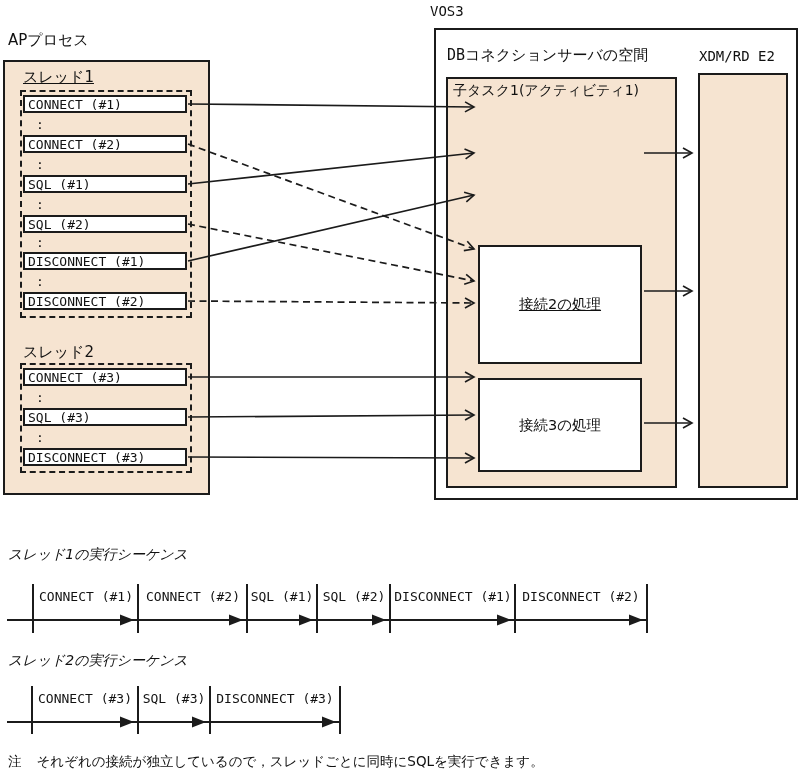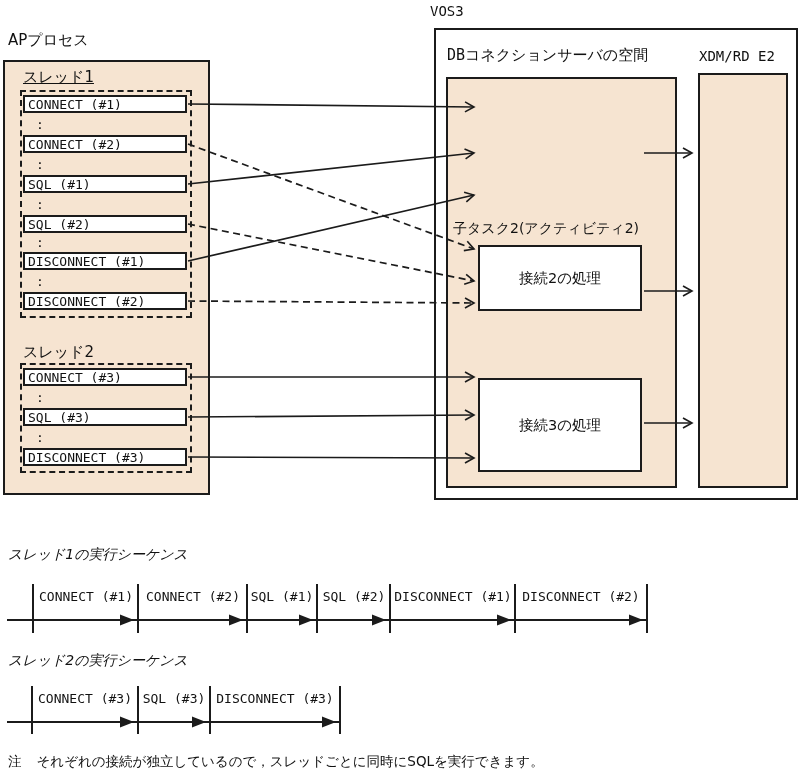--- a/index.html
+++ b/index.html
@@ -57,23 +57,23 @@
 
   <div class="lbl mono" style="left:430px;top:3px;font-size:14px;">VOS3</div>
   <div class="box white" style="left:434px;top:28px;width:364px;height:472px;"></div>
 
   <div class="lbl mono" style="left:447px;top:47px;font-size:15px;text-align:center;">DBコネクションサーバの空間</div>
   <div class="box fill" style="left:446px;top:77px;width:231px;height:411px;"></div>
 
   <div class="lbl mono" style="left:699px;top:48px;font-size:14px;">XDM/RD E2</div>
   <div class="box fill" style="left:698px;top:73px;width:90px;height:415px;"></div>
 
+  <div class="lbl jp" style="left:453px;top:82px;font-size:14px;">子タスク1(アクティビティ1)</div>
 
-  <div class="lbl jp" style="left:453px;top:220px;font-size:14px;">子タスク2(アクティビティ2)</div>
-  <div class="box white proc" style="left:478px;top:245px;width:164px;height:66px;">接続2の処理</div>
+  <div class="box white proc" style="left:478px;top:245px;width:164px;height:119px;text-decoration:underline;">接続2の処理</div>
 
   <div class="box white proc" style="left:478px;top:378px;width:164px;height:94px;">接続3の処理</div>
 
   <div class="seq-title jp" style="left:8px;top:546px;">スレッド1の実行シーケンス</div>
   <div class="seg-label" style="left:86px;top:589px;">CONNECT (#1)</div>
   <div class="seg-label" style="left:193px;top:589px;">CONNECT (#2)</div>
   <div class="seg-label" style="left:282px;top:589px;">SQL (#1)</div>
   <div class="seg-label" style="left:354px;top:589px;">SQL (#2)</div>
   <div class="seg-label" style="left:453px;top:589px;">DISCONNECT (#1)</div>
   <div class="seg-label" style="left:581px;top:589px;">DISCONNECT (#2)</div>

